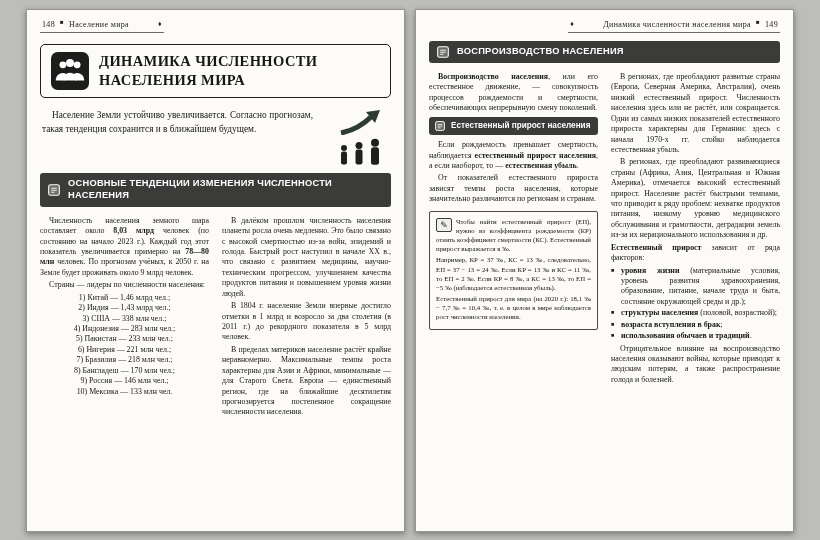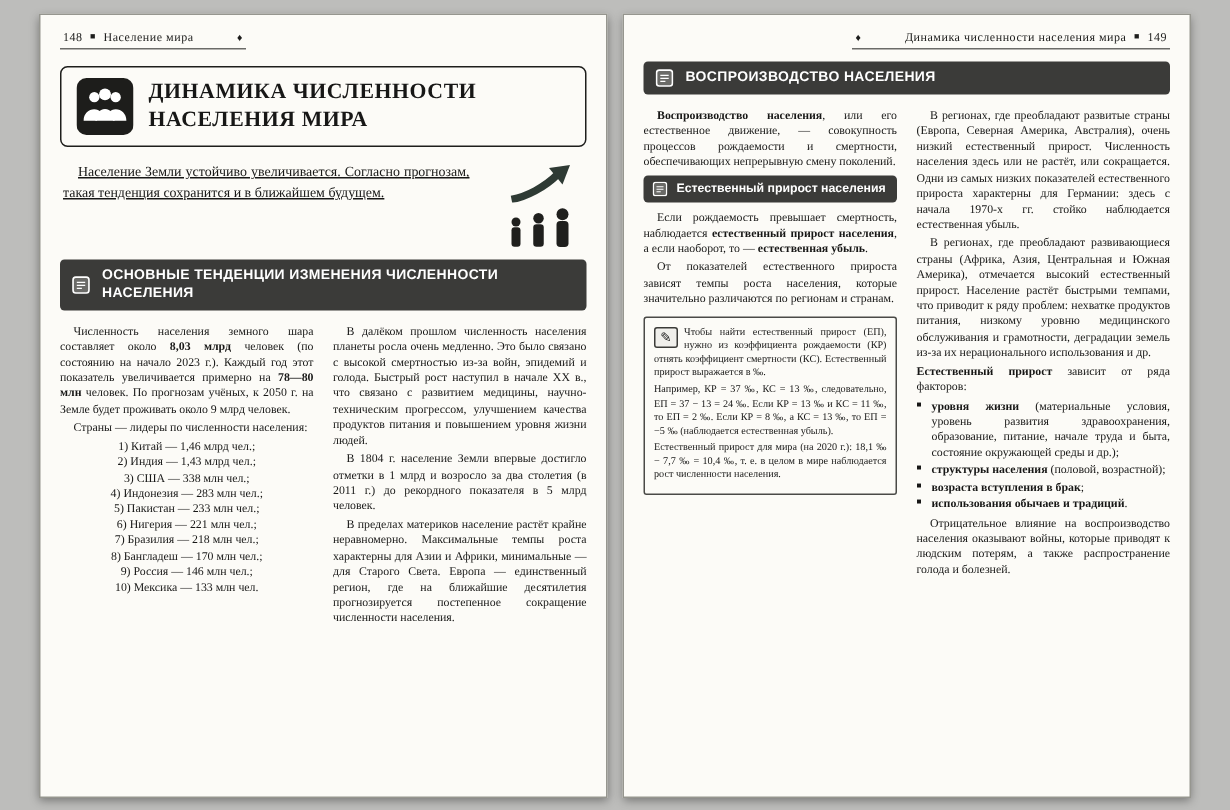--- a/index.html
+++ b/index.html
@@ -15,21 +15,21 @@
     position:absolute; top:9px; width:379px; height:523px;
     background:#fcfbf7; border:1px solid #96968f;
     box-shadow:0 2px 6px rgba(0,0,0,.38);
     padding:9px 13px 10px;
   }
   .page-left { left:26px; }
   .page-right { left:415px; }
 
   
   .runhead {
-    display:flex; align-items:flex-end; gap:5px;
+    display:flex; align-items:flex-start; gap:5px;
     width:fit-content;
     font-size:8px; letter-spacing:.35px; color:#1d1d1c;
     border-bottom:1px solid #6b6b68; padding:1px 2px 3px;
   }
   .runhead.right { margin-left:auto; }
   .rh-square { font-size:6px; position:relative; top:-1px; }
   .rh-diamond { font-size:7px; }
   .rh-diamond.ml { margin-left:24px; }
   .rh-diamond.mr { margin-right:24px; }
 
@@ -39,21 +39,21 @@
     border:1.6px solid #1e1e1c; border-radius:5px;
     padding:7px 10px;
     display:flex; align-items:center; gap:10px;
   }
   .titlebox h1 {
     font-size:14.5px; font-weight:bold; line-height:1.3; letter-spacing:.4px;
   }
   .title-icon { flex:none; display:block; }
 
   
-  .intro { display:flex; gap:18px; margin:11px 2px 8px;text-decoration:underline; }
+  .intro { display:flex; gap:18px; margin:11px 2px 8px; }
   .intro-text {
     flex:1; font-size:9.3px; line-height:1.5;
     text-align:justify; text-indent:10px;
   }
   .intro-icons {
     width:58px; flex:none;
     display:flex; flex-direction:column; align-items:center; gap:3px;
   }
 
   

